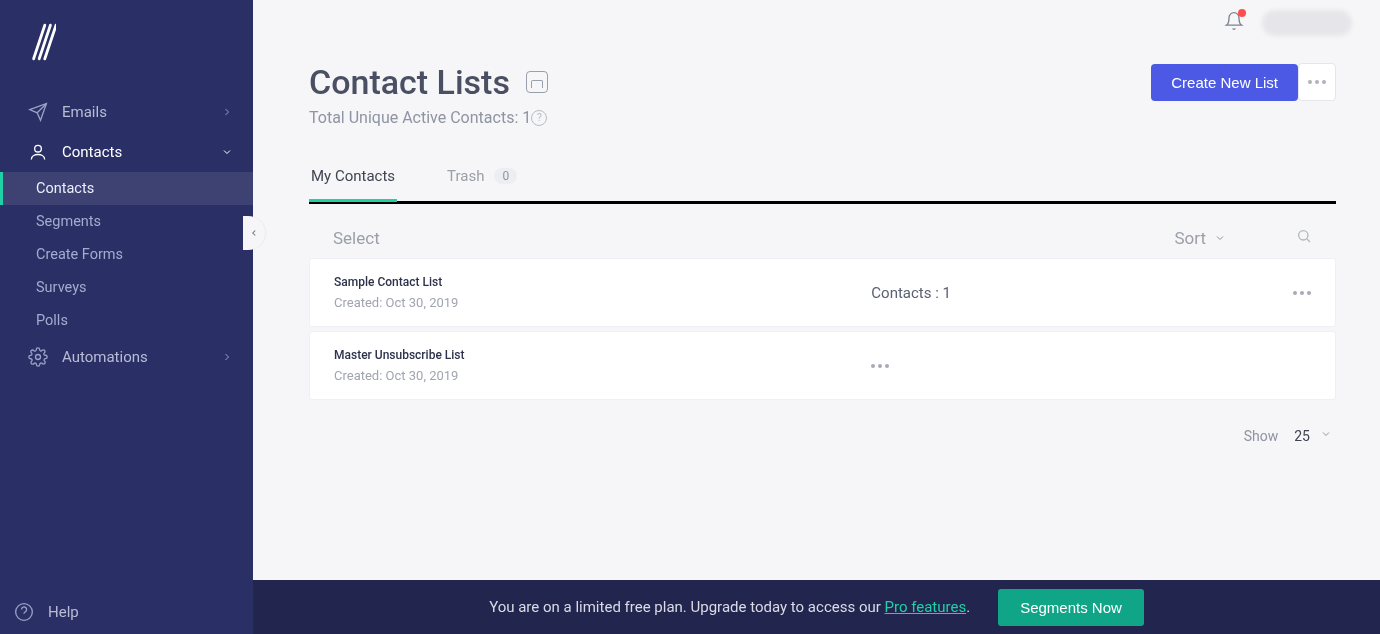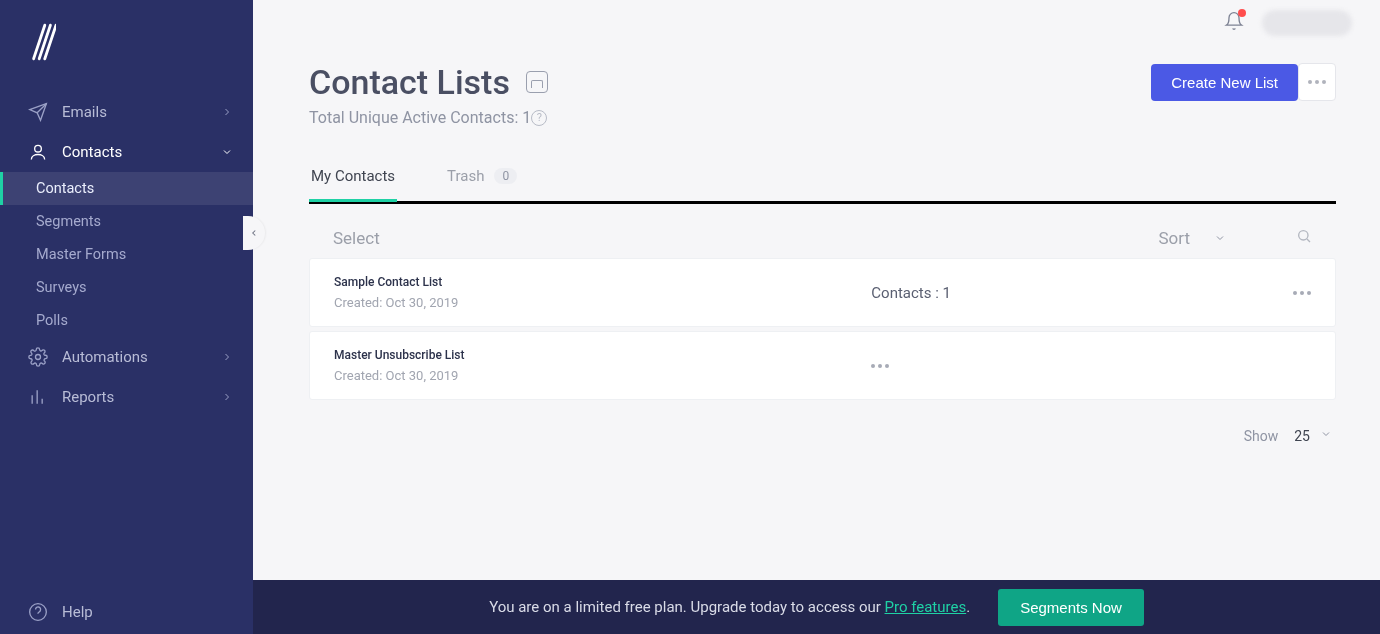--- a/index.html
+++ b/index.html
@@ -89,21 +89,21 @@
     background: #f6f6f8;
     border-radius: 0 22px 22px 0;
     display: flex;
     align-items: center;
     justify-content: center;
     color: #6b7080;
     font-size: 12px;
     cursor: pointer;
     box-shadow: 1px 0 2px rgba(0,0,0,0.05);
   }
-  .nav-bottom .nav-item { font-size: 15px; padding-bottom:12px; padding-top:12px; }
+  .nav-bottom .nav-item { font-size: 15px; padding-bottom:12px; padding-top:12px;padding-left:14px; }
 
   
   .main {
     flex: 1;
     display: flex;
     flex-direction: column;
     position: relative;
   }
   .topbar {
     height: 46px;
@@ -228,21 +228,21 @@
 
   .list-controls{
     display:flex;
     align-items:center;
     padding: 16px 24px 10px 24px;
     font-size:17px;
     color:#9b9fa9;
   }
   .list-controls .select-link{cursor:pointer;}
   .list-controls .spacer{flex:1;}
-  .sort-ctl{display:flex;align-items:center;gap:24px;cursor:pointer;margin-right:70px;}
+  .sort-ctl{display:flex;align-items:center;gap:8px;cursor:pointer;margin-right:70px;}
   .search-ctl svg{width:16px;height:16px;stroke:#b3b7c0;fill:none;stroke-width:2;}
 
   .list {
     display:flex;
     flex-direction:column;
   }
   .list-row {
     background:#fff;
     border:1px solid #eef0f3;
     border-radius:3px;
@@ -328,47 +328,36 @@
         </svg>
       <span>Contacts</span>
       <svg class="nav-chevron" viewBox="0 0 24 24">
           <polyline points="6 9 12 15 18 9"></polyline>
         </svg>
     </div>
 
     <div class="sub-nav">
       <div class="sub-item active"><span>Contacts</span></div>
       <div class="sub-item"><span>Segments</span></div>
-      <div class="sub-item"><span>Master Forms</span></div>
+      <div class="sub-item"><span>Create Forms</span></div>
       <div class="sub-item"><span>Surveys</span></div>
       <div class="sub-item"><span>Polls</span></div>
     </div>
 
     <div class="nav-item">
       <svg class="nav-icon" viewBox="0 0 24 24">
           <circle cx="12" cy="12" r="3"></circle>
           <path d="M19.4 15a1.7 1.7 0 0 0 .3 1.8l.1.1a2 2 0 1 1-2.8 2.8l-.1-.1a1.7 1.7 0 0 0-1.8-.3 1.7 1.7 0 0 0-1 1.5V21a2 2 0 0 1-4 0v-.1a1.7 1.7 0 0 0-1-1.5 1.7 1.7 0 0 0-1.8.3l-.1.1a2 2 0 1 1-2.8-2.8l.1-.1a1.7 1.7 0 0 0 .3-1.8 1.7 1.7 0 0 0-1.5-1H3a2 2 0 0 1 0-4h.1a1.7 1.7 0 0 0 1.5-1 1.7 1.7 0 0 0-.3-1.8l-.1-.1a2 2 0 1 1 2.8-2.8l.1.1a1.7 1.7 0 0 0 1.8.3h0a1.7 1.7 0 0 0 1-1.5V3a2 2 0 0 1 4 0v.1a1.7 1.7 0 0 0 1 1.5h0a1.7 1.7 0 0 0 1.8-.3l.1-.1a2 2 0 1 1 2.8 2.8l-.1.1a1.7 1.7 0 0 0-.3 1.8v0a1.7 1.7 0 0 0 1.5 1H21a2 2 0 0 1 0 4h-.1a1.7 1.7 0 0 0-1.5 1z"></path>
         </svg>
       <span>Automations</span>
       <svg class="nav-chevron" viewBox="0 0 24 24">
           <polyline points="9 6 15 12 9 18"></polyline>
         </svg>
     </div>
 
-    <div class="nav-item">
-      <svg class="nav-icon" viewBox="0 0 24 24">
-          <line x1="5" y1="20" x2="5" y2="10"></line>
-          <line x1="11" y1="20" x2="11" y2="4"></line>
-          <line x1="17" y1="20" x2="17" y2="14"></line>
-        </svg>
-      <span>Reports</span>
-      <svg class="nav-chevron" viewBox="0 0 24 24">
-          <polyline points="9 6 15 12 9 18"></polyline>
-        </svg>
-    </div>
 
     <div class="sidebar-spacer"></div>
 
     <div class="nav-bottom">
       <div class="nav-item">
         <svg class="nav-icon" viewBox="0 0 24 24">
             <circle cx="12" cy="12" r="10"></circle>
             <path d="M9.1 9a3 3 0 1 1 5.8 1c0 2-3 2-3 4"></path>
             <line x1="12" y1="17" x2="12" y2="17.01"></line>
           </svg>

